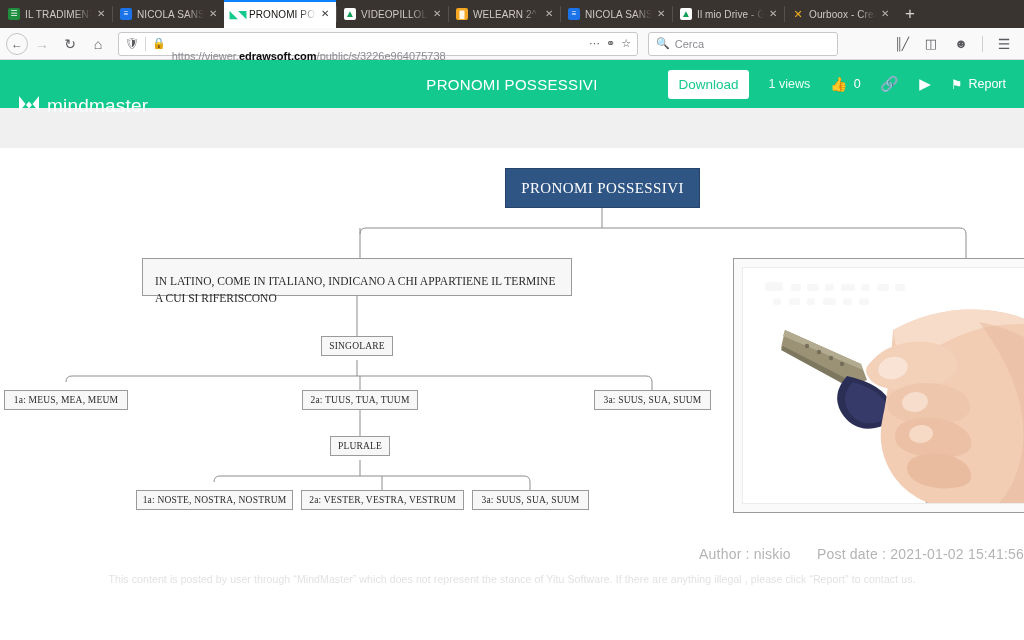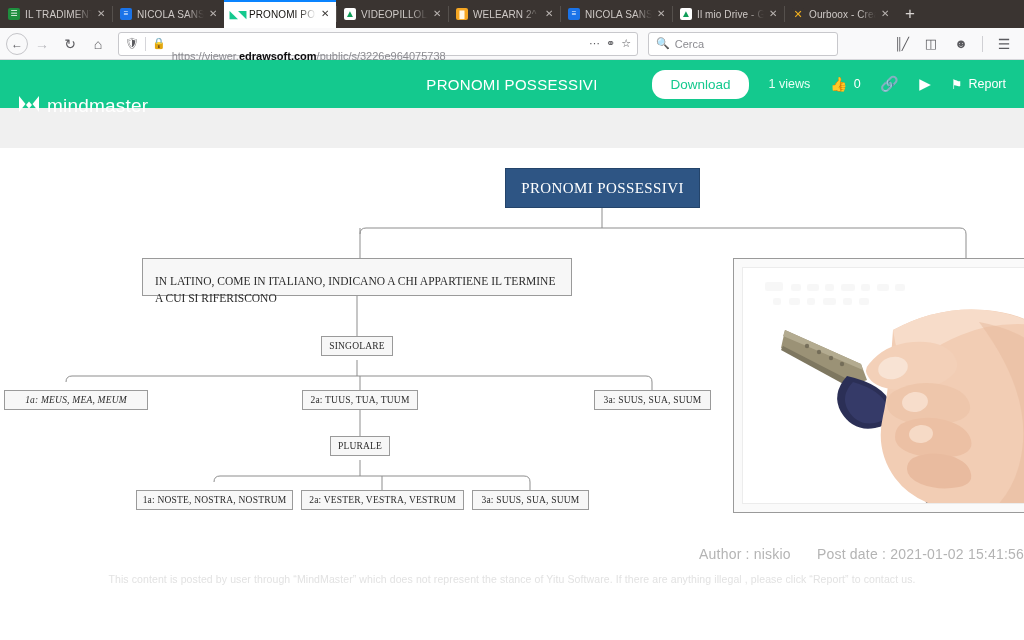--- a/index.html
+++ b/index.html
@@ -84,21 +84,21 @@
   }
   .brand { display:flex; align-items:center; gap:7px;margin-top:44px; }
   .brand-name { font-size:19px; letter-spacing:.2px; }
   .mm-title {
     position:absolute; left:0; right:0; text-align:center;
     font-size:15px; letter-spacing:.3px; pointer-events:none;
   }
   .mm-right { margin-left:auto; display:flex; align-items:center; gap:20px; z-index:2;}
   .dl-btn {
     background:#fff; color:#14c98e; font-size:13.5px; border:none;
-    border-radius:13px; padding:7px 18px; cursor:pointer;
+    border-radius:3px; padding:7px 10px; cursor:pointer;
   }
   .views { font-size:12.5px; color:#eafff6; }
   .mm-act { display:flex; align-items:center; gap:6px; font-size:12.5px; }
 
   
   .gapbar { height:40px; background:#f0f0f0; }
   .canvas {
     position:relative; height:370px; background:#ffffff; overflow:hidden;
   }
   .canvas svg.links { position:absolute; inset:0; }
@@ -351,21 +351,21 @@
           <path d="M236 54 q44 8 62 30 l0 150 q-24 14 -58 16 q36 -26 40 -76 q4 -56 -44 -120 z" fill="#e7bb9e" opacity="0.55"></path>
         </g>
       </svg>
     </div>
   </div>
 
   <div class="node lvl" style="left:321px; top:188px; width:72px; height:20px;">
     <span>SINGOLARE</span>
   </div>
 
-  <div class="node leaf" style="left:4px; top:242px; width:144px; height:20px;font-style:italic;">
+  <div class="node leaf" style="left:4px; top:242px; width:124px; height:20px;">
     <span>1a: MEUS, MEA, MEUM</span>
   </div>
   <div class="node leaf" style="left:302px; top:242px; width:116px; height:20px;">
     <span>2a: TUUS, TUA, TUUM</span>
   </div>
   <div class="node leaf" style="left:594px; top:242px; width:117px; height:20px;">
     <span>3a: SUUS, SUA, SUUM</span>
   </div>
 
   <div class="node lvl" style="left:330px; top:288px; width:60px; height:20px;">

